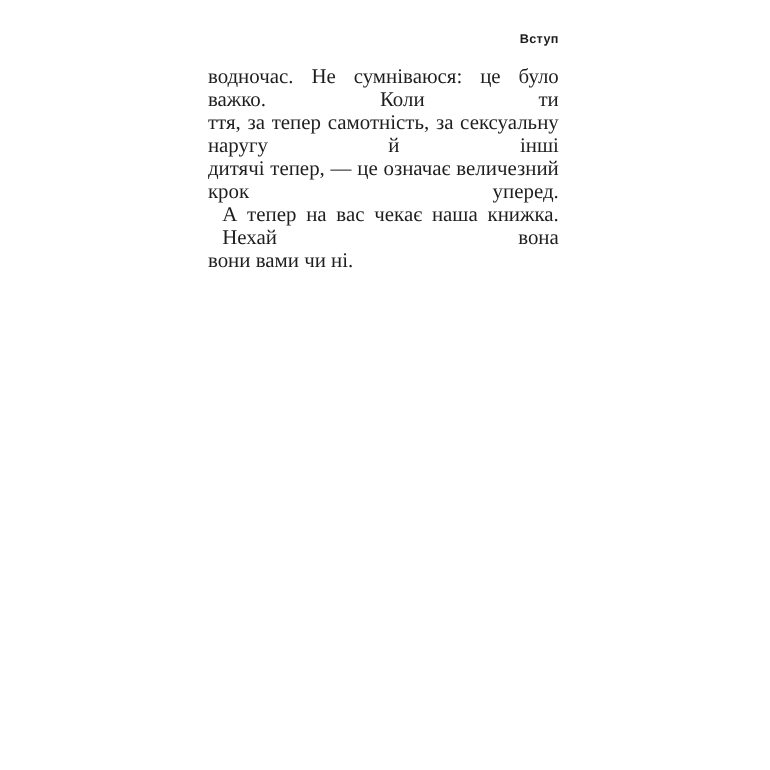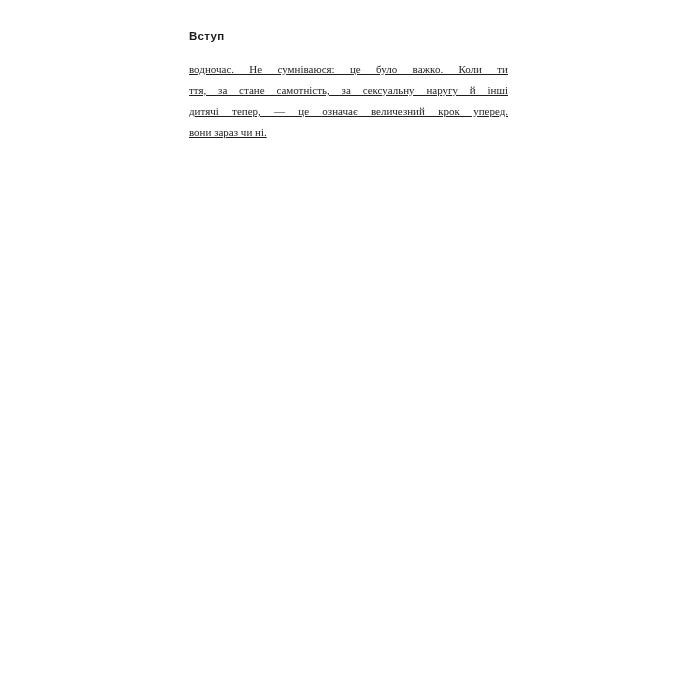--- a/index.html
+++ b/index.html
@@ -19,37 +19,37 @@
     width: 700px;
     height: 700px;
     background: var(--bg-color);
     font-family: "Liberation Serif", "DejaVu Serif", serif;
   }
   .running-head-row {
     position: absolute;
     left: 189px;
     top: 26px;
     width: 319px;
+    text-align: right;
   }
   .running-head {
     font-family: "Liberation Sans", "DejaVu Sans", sans-serif;
     font-size: 11.5px;
     font-weight: 600;
     letter-spacing: 0.3px;
     color: var(--head-color);
   }
   .text-column {
     position: absolute;
     left: 189px;
     top: 59px;
     width: 319px;
     color: var(--text-color);
-    font-size: 11px;
+    font-size: 19px;
     line-height: 21px;
-    text-decoration: underline;
   }
   .line {
     text-align: justify;
     text-align-last: justify;
     white-space: normal;
   }
   .line.last {
     text-align-last: left;
   }
   .line.indent {
@@ -59,20 +59,21 @@
 </head>
 <body>
 
 <div class="page">
   <div class="running-head-row">
     <span class="running-head">Вступ</span>
   </div>
   <div class="text-column">
       <div class="paragraph">
         <div class="line">водночас. Не сумніваюся: це було важко. Коли ти</div>
-        <div class="line">ття, за стане самотність, за сексуальну наругу й інші</div>
+        <div class="line">ття, за тепер самотність, за сексуальну наругу й інші</div>
         <div class="line">дитячі тепер, — це означає величезний крок уперед.</div>
       </div>
       <div class="paragraph">
-        <div class="line last">вони зараз чи ні.</div>
+        <div class="line indent">А тепер на вас чекає наша книжка. Нехай вона</div>
+        <div class="line last">вони вами чи ні.</div>
       </div>
     </div>
 </div>
 
 </body></html>

